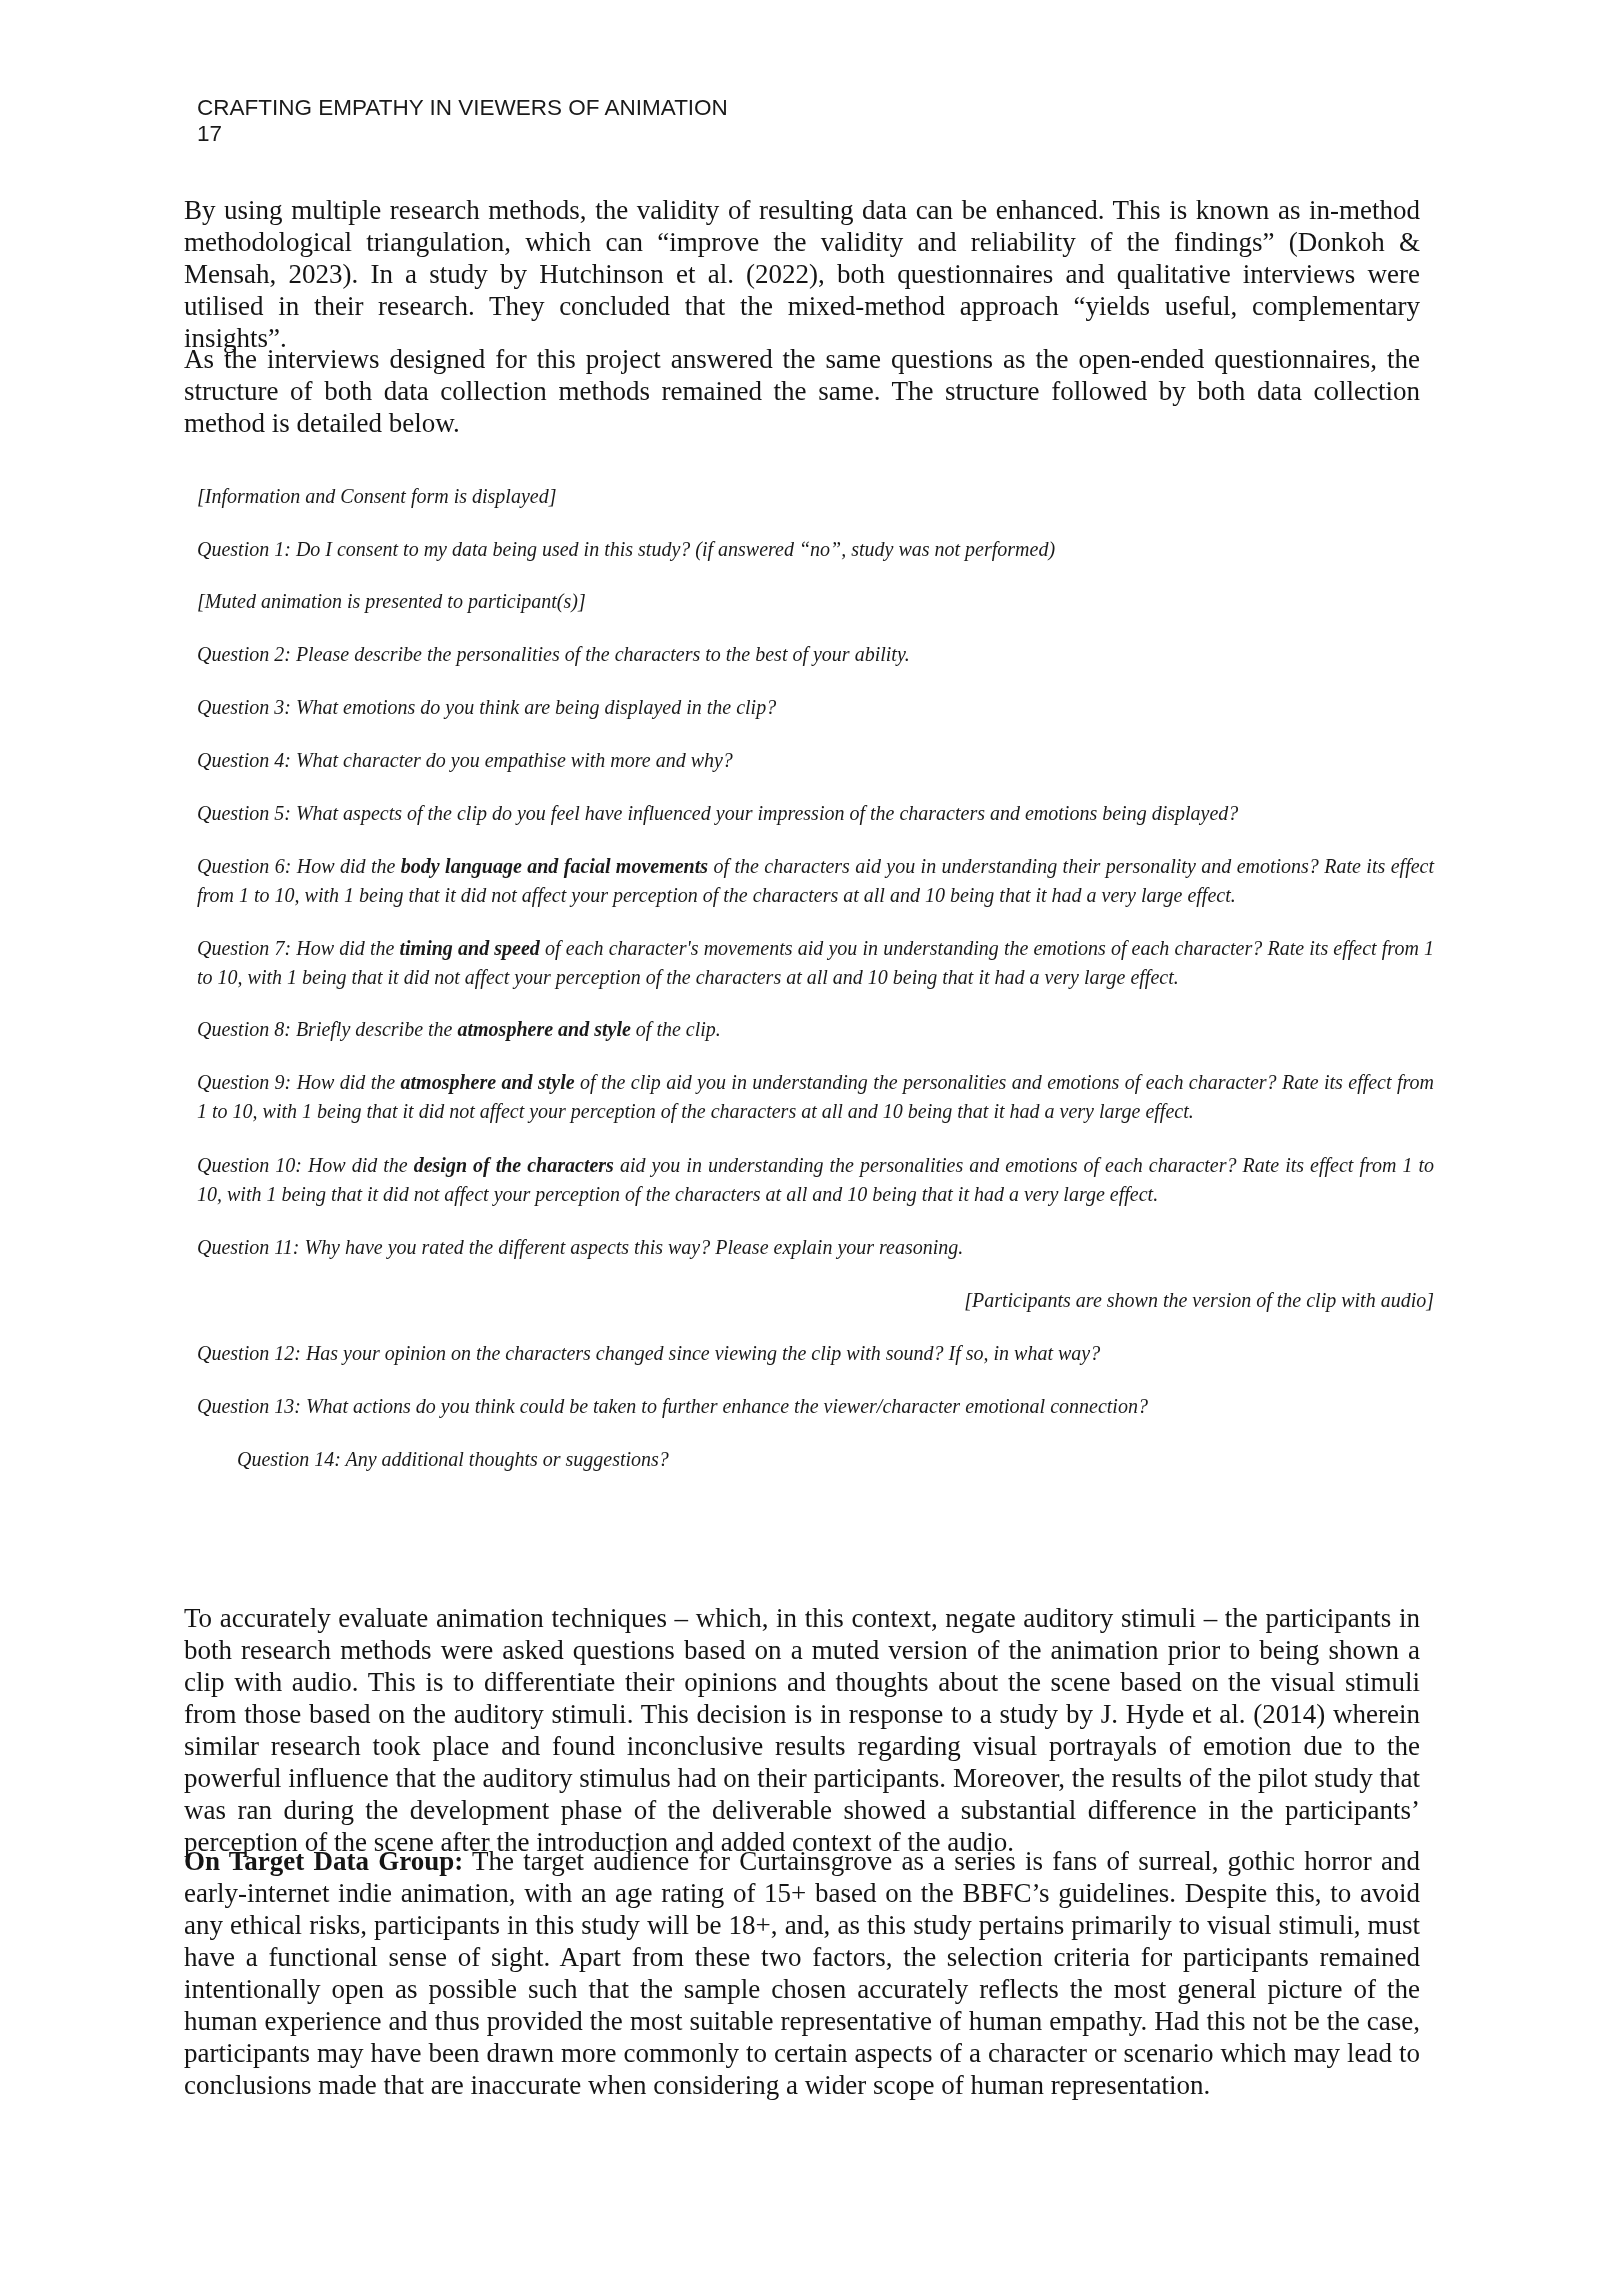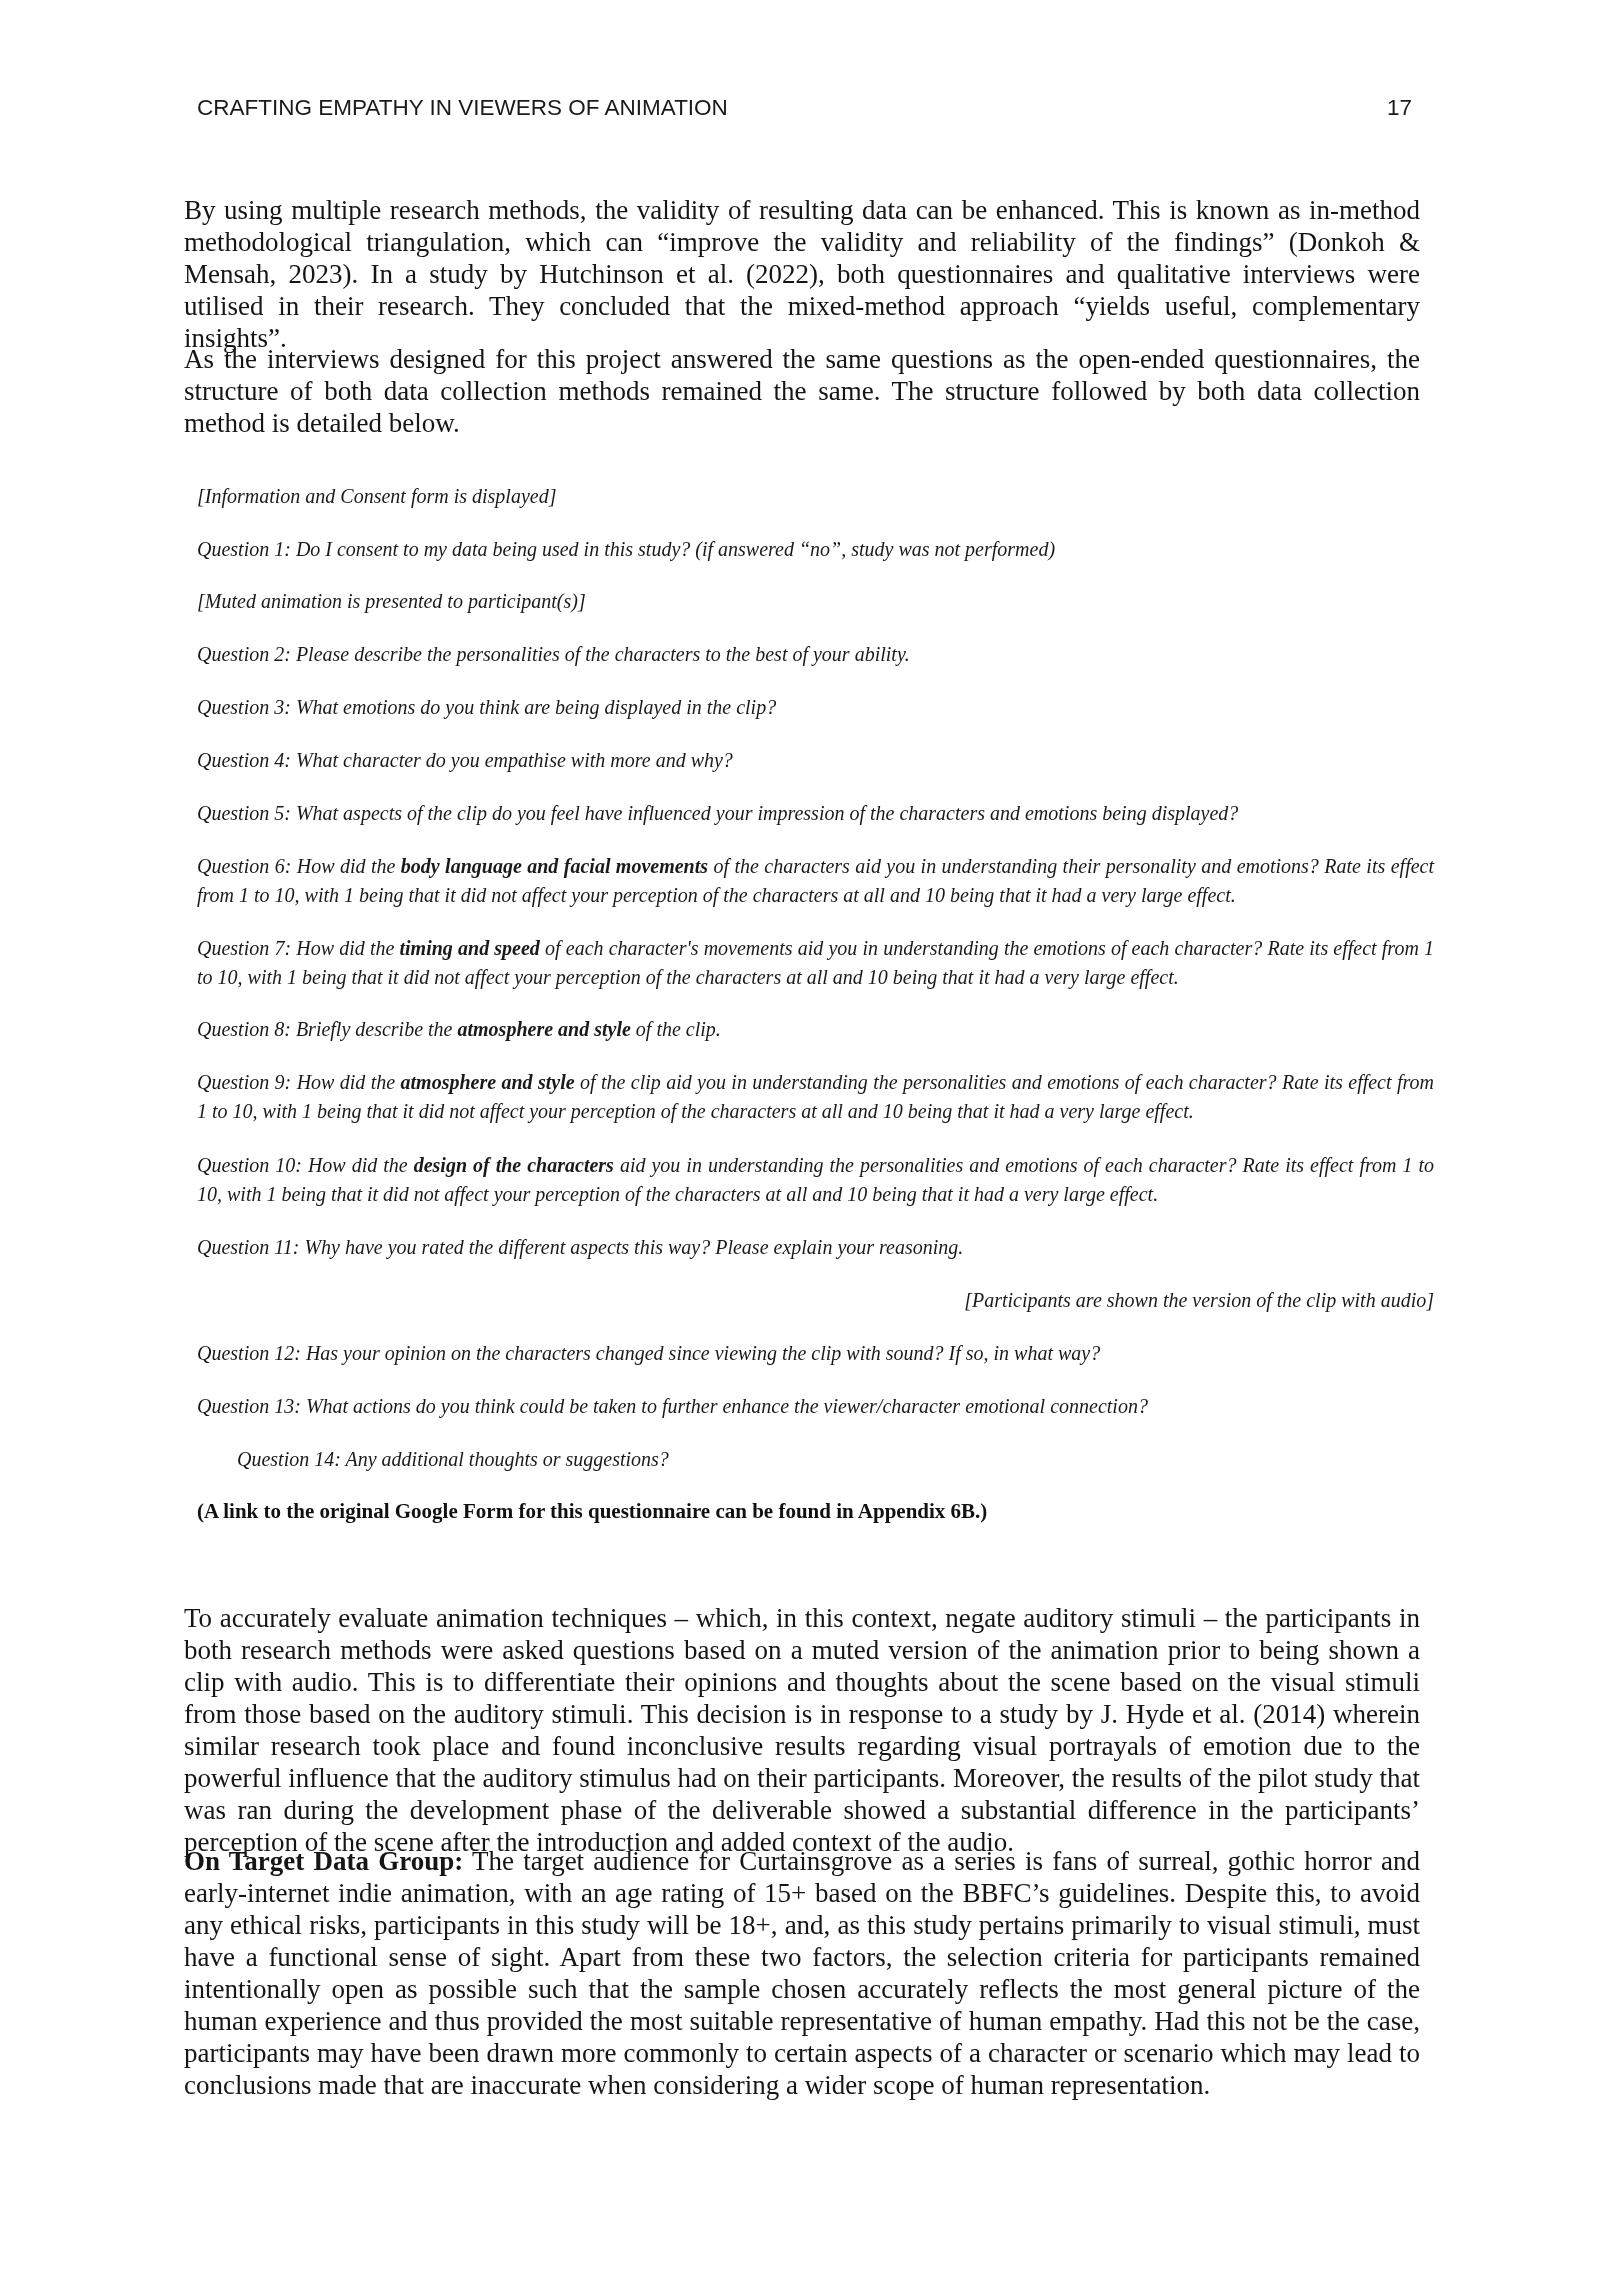--- a/index.html
+++ b/index.html
@@ -1,21 +1,21 @@
 <!DOCTYPE html>
 <html><head>
 <meta charset="utf-8">
 <style>
   html, body { margin: 0; padding: 0; background: #ffffff; }
   body { width: 1621px; height: 2293px; position: relative; overflow: hidden; color: #111111; }
   .page { position: absolute; left: 0; top: 0; width: 1621px; height: 2293px; }
   .header {
     position: absolute; left: 197px; top: 95px; width: 1215px;
     font-family: "Liberation Sans", sans-serif; font-size: 22.5px; color: #1a1a1a;
-    display: flex; justify-content: space-between;
+    display: flex; justify-content: space-between; flex-direction: column;
   }
   .body-text {
     position: absolute; left: 184px; width: 1236px;
     font-family: "Liberation Serif", serif; font-size: 27px; line-height: 32px;
     text-align: justify; color: #151515;
   }
   .body-text p { margin: 0; }
   .q {
     position: absolute; left: 197px; width: 1237px;
     font-family: "Liberation Serif", serif; font-style: italic; font-size: 20px; line-height: 29px;
@@ -59,21 +59,20 @@
     <div class="q" style="top:1015px;"><span>Question  8: Briefly describe the </span><b>atmosphere and style</b><span> of the clip.</span></div>
     <div class="q" style="top:1068px; text-align:justify;"><span>Question 9: How did the </span><b>atmosphere and style</b><span> of the clip aid you in understanding the personalities and emotions of each character? Rate its effect from 1 to 10, with 1 being that it did not affect your perception of the characters at all and 10 being that it had a very large effect.</span></div>
     <div class="q" style="top:1151px; text-align:justify;"><span>Question 10: How did the </span><b>design of the characters</b><span> aid you in understanding the personalities and emotions of each character? Rate its effect from 1 to 10, with 1 being that it did not affect your perception of the characters at all and 10 being that it had a very large effect.</span></div>
     <div class="q" style="top:1233px;"><span>Question 11: Why have you rated the different aspects this way? Please explain your reasoning.</span></div>
     <div class="q" style="top:1286px;text-align:right;"><span>[Participants are shown the version of the clip with audio]</span></div>
     <div class="q" style="top:1339px;"><span>Question 12: Has your opinion on the characters changed since viewing the clip with sound? If so, in what way?</span></div>
     <div class="q" style="top:1392px;"><span>Question 13: What actions do you think could be taken to further enhance the viewer/character emotional connection?</span></div>
     <div class="q" style="top:1445px;margin-left:40px;"><span>Question 14: Any additional thoughts or suggestions?</span></div>
   </div>
 
-  <div class="note" style="top:1497px;">(A link to the original Google Form for this questionnaire can be found in Appendix 6B.)</div>
 
   <div class="body-text" style="top:1602px;">
     <p>To accurately evaluate animation techniques – which, in this context, negate auditory stimuli – the participants in both research methods were asked questions based on a muted version of the animation prior to being shown a clip with audio. This is to differentiate their opinions and thoughts about the scene based on the visual stimuli from those based on the auditory stimuli. This decision is in response to a study by J. Hyde et al. (2014) wherein similar research took place and found inconclusive results regarding visual portrayals of emotion due to the powerful influence that the auditory stimulus had on their participants. Moreover, the results of the pilot study that was ran during the development phase of the deliverable showed a substantial difference in the participants’ perception of the scene after the introduction and added context of the audio.</p>
   </div>
 
   <div class="body-text" style="top:1845px;">
     <p><span class="lead">On Target Data Group:</span><span> The target audience for Curtainsgrove as a series is fans of surreal, gothic horror and early-internet indie animation, with an age rating of 15+ based on the BBFC’s guidelines. Despite this, to avoid any ethical risks, participants in this study will be 18+, and, as this study pertains primarily to visual stimuli, must have a functional sense of sight. Apart from these two factors, the selection criteria for participants remained intentionally open as possible such that the sample chosen accurately reflects the most general picture of the human experience and thus provided the most suitable representative of human empathy. Had this not be the case, participants may have been drawn more commonly to certain aspects of a character or scenario which may lead to conclusions made that are inaccurate when considering a wider scope of human representation.</span></p>
   </div>
 
 </div>

